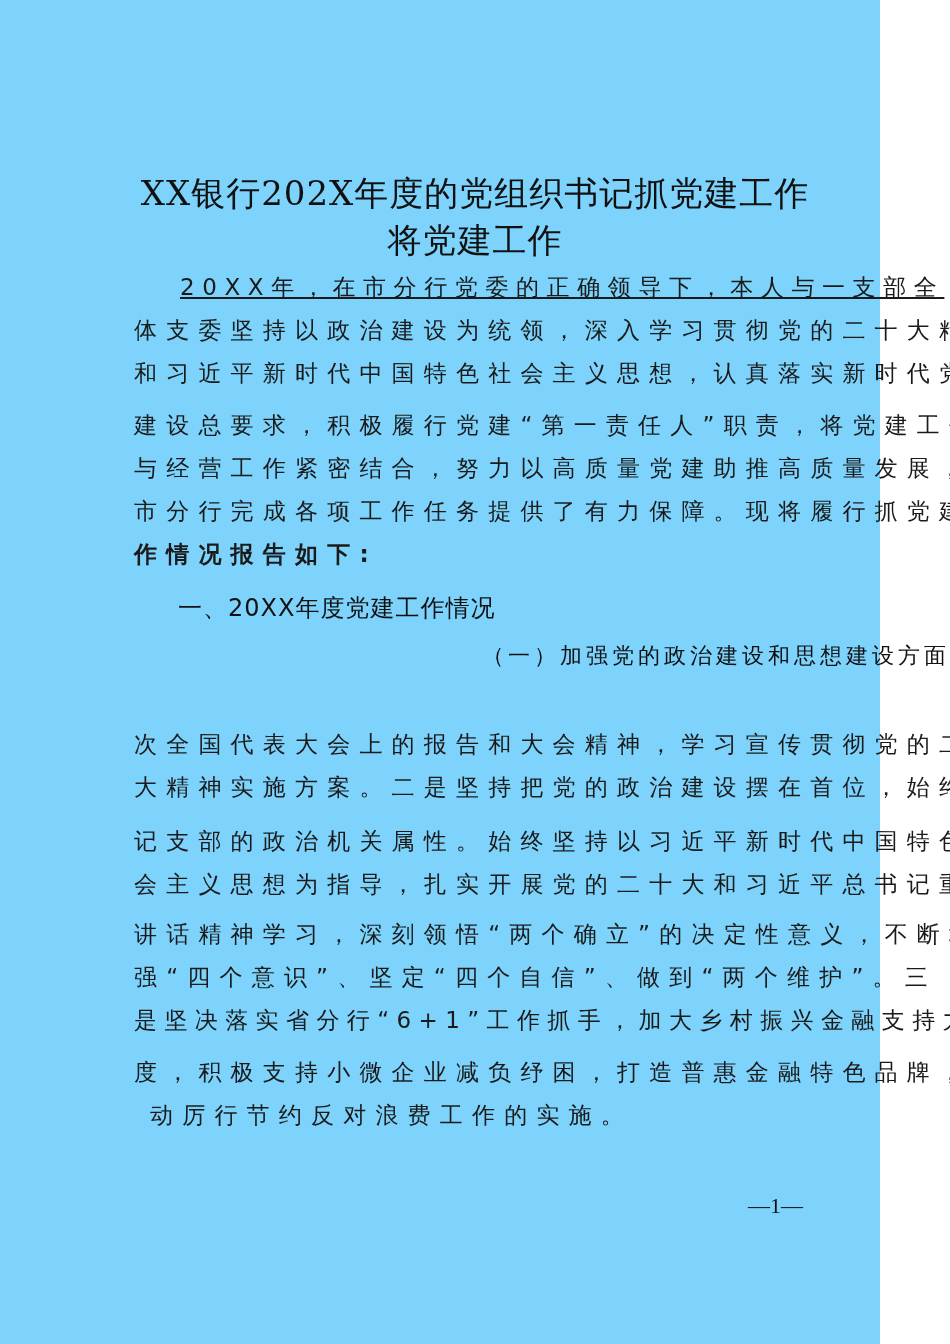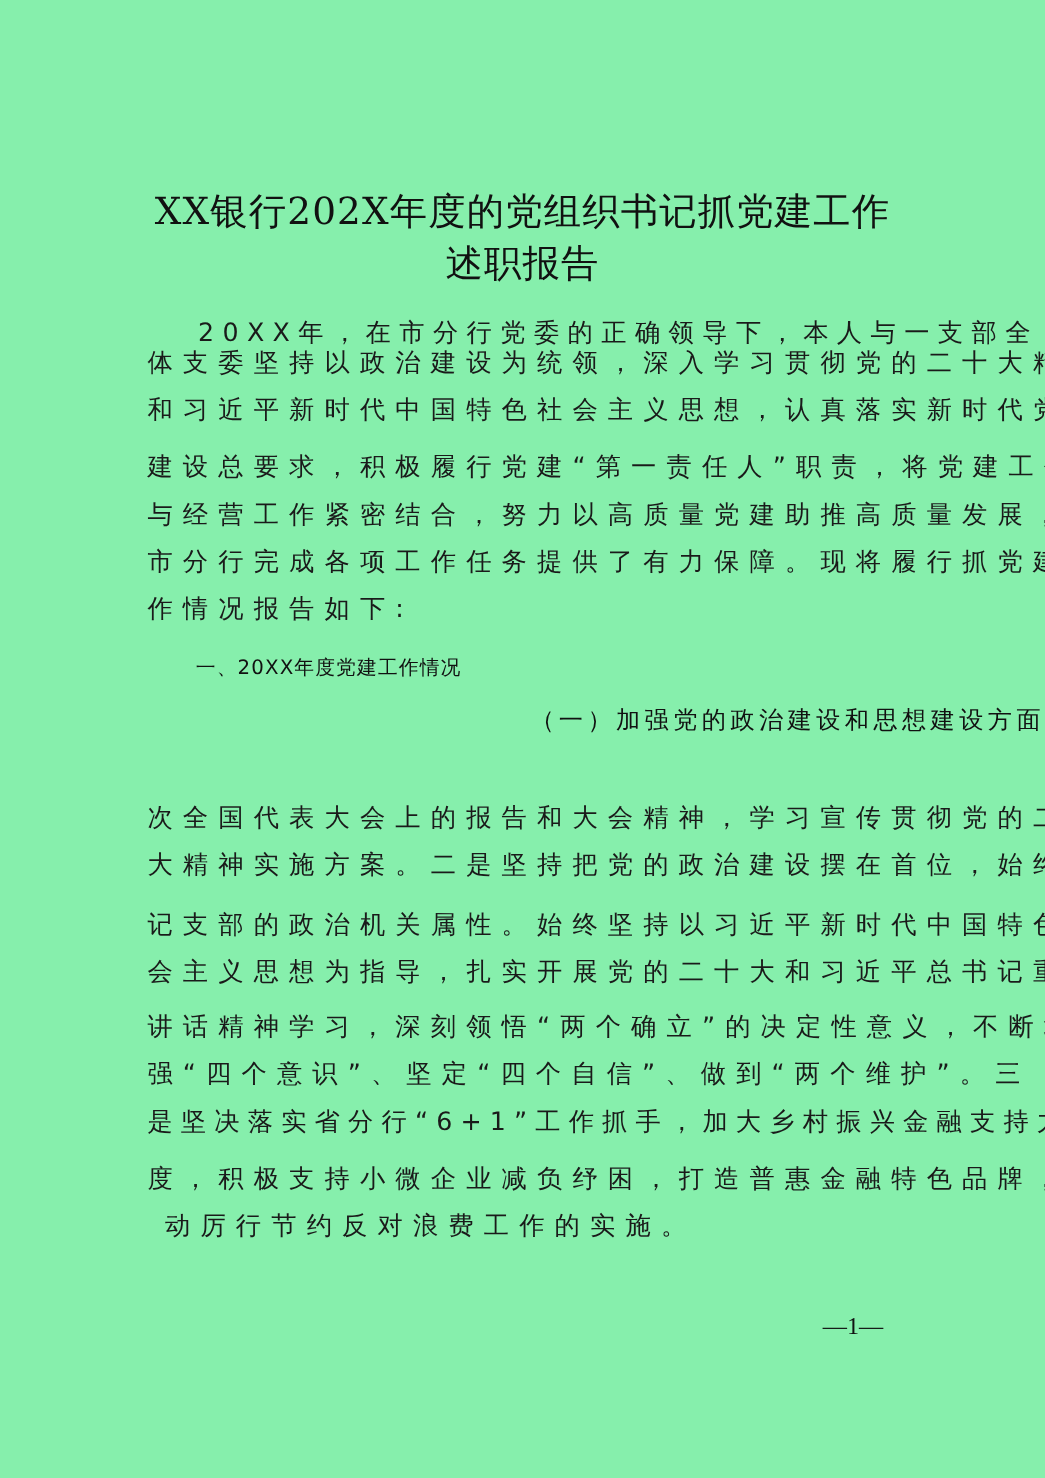--- a/index.html
+++ b/index.html
@@ -1,60 +1,60 @@
 <!DOCTYPE html>
 <html><head>
 <meta charset="utf-8">
 <style>
   html, body { margin: 0; padding: 0; background: #ffffff; }
   body { width: 950px; height: 1344px; position: relative; overflow: hidden; }
-  .page { position: absolute; left: 0; top: 0; width: 950px; height: 1344px; background: #86efac; color: #111; }
+  .page { position: absolute; left: 0; top: 0; width: 880px; height: 1344px; background: #7dd3fc; color: #111; }
   .title {
     position: absolute; left: 0; width: 950px; text-align: center;
     font-family: "DejaVu Serif", "Liberation Serif", serif;
     font-size: 34px; line-height: 46px; letter-spacing: 1px; color: #111;
   }
   .line {
     position: absolute; left: 134px; width: 690px; white-space: nowrap;
     font-family: "DejaVu Sans", "Liberation Sans", sans-serif;
     font-size: 23px; line-height: 30px; color: #1a1a1a;
     letter-spacing: 9.2px;
   }
   .line.indent { left: 180px; width: 640px; }
   .heading1 {
     position: absolute; left: 178px; white-space: nowrap;
     font-family: "DejaVu Sans", "Liberation Sans", sans-serif;
-    font-size: 18px; line-height: 30px; color: #111; letter-spacing: 1px;
+    font-size: 24px; line-height: 30px; color: #111; letter-spacing: 1px;
   }
   .heading2 {
     position: absolute; left: 0; width: 950px; text-align: center; white-space: nowrap;
     font-family: "DejaVu Serif", "Liberation Serif", serif;
     font-size: 22px; line-height: 30px; color: #111; letter-spacing: 4px;
   }
   .pagenum {
     position: absolute; left: 748px; top: 1193px; white-space: nowrap;
     font-family: "Liberation Serif", "DejaVu Serif", serif;
     font-size: 22px; line-height: 26px; color: #111;
   }
 </style>
 </head>
 <body>
 
 <div class="page">
 
   <div class="title" style="top:170px;">XX银行202X年度的党组织书记抓党建工作</div>
-  <div class="title" style="top:217px;">述职报告</div>
+  <div class="title" style="top:217px;">将党建工作</div>
 
-  <div class="line indent" style="top:288px; letter-spacing:7.6px;">20XX年，在市分行党委的正确领导下，本人与一支部全</div>
+  <div class="line indent" style="top:272px; letter-spacing:7.6px;text-decoration:underline;">20XX年，在市分行党委的正确领导下，本人与一支部全</div>
   <div class="line" style="top:315px;">体支委坚持以政治建设为统领，深入学习贯彻党的二十大精神</div>
   <div class="line" style="top:358px;">和习近平新时代中国特色社会主义思想，认真落实新时代党的</div>
   <div class="line" style="top:410px;">建设总要求，积极履行党建“第一责任人”职责，将党建工作</div>
   <div class="line" style="top:453px;">与经营工作紧密结合，努力以高质量党建助推高质量发展，为</div>
   <div class="line" style="top:496px;">市分行完成各项工作任务提供了有力保障。现将履行抓党建工</div>
-  <div class="line" style="top:539px;">作情况报告如下:</div>
+  <div class="line" style="top:539px;font-weight:bold;">作情况报告如下:</div>
 
   <div class="heading1" style="top:593px;">一、20XX年度党建工作情况</div>
   <div class="heading2" style="top:641px;text-align:right;">（一）加强党的政治建设和思想建设方面</div>
 
   <div class="line" style="top:729px;">次全国代表大会上的报告和大会精神，学习宣传贯彻党的二十</div>
   <div class="line" style="top:772px;">大精神实施方案。二是坚持把党的政治建设摆在首位，始终牢</div>
   <div class="line" style="top:826px;">记支部的政治机关属性。始终坚持以习近平新时代中国特色社</div>
   <div class="line" style="top:869px;">会主义思想为指导，扎实开展党的二十大和习近平总书记重要</div>
   <div class="line" style="top:919px;">讲话精神学习，深刻领悟“两个确立”的决定性意义，不断增</div>
   <div class="line" style="top:962px;">强“四个意识”、坚定“四个自信”、做到“两个维护”。三</div>

